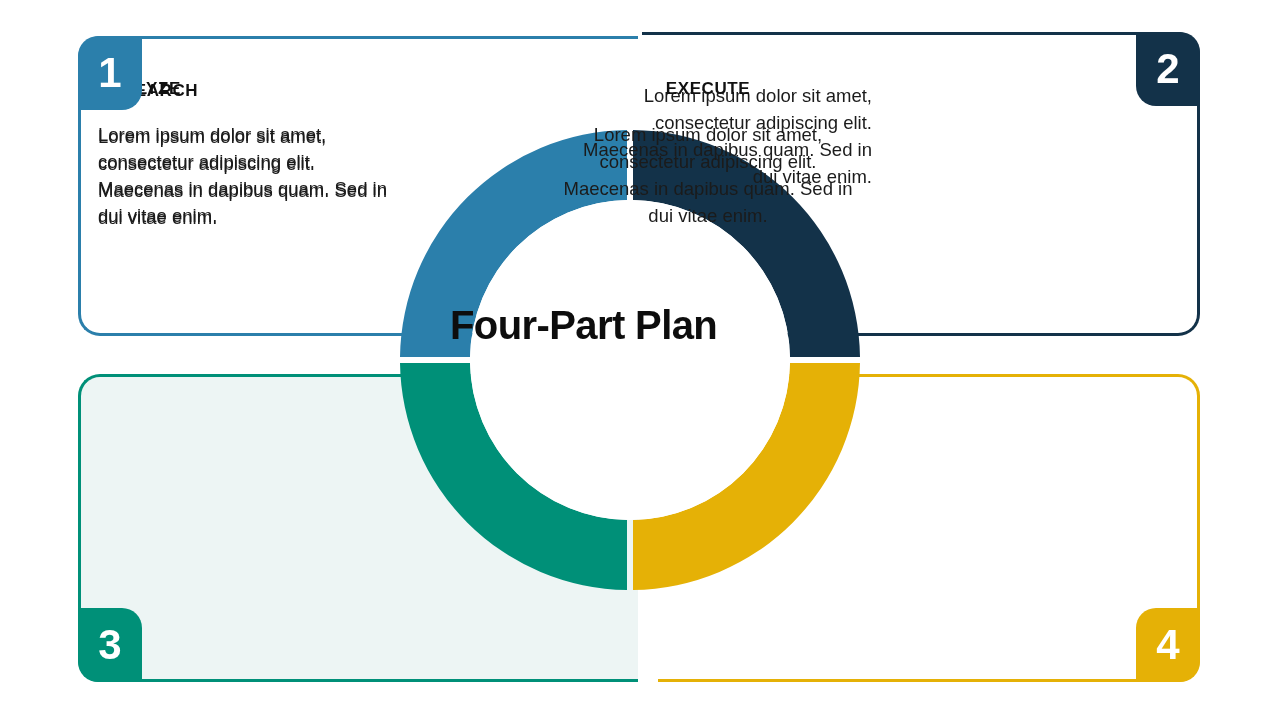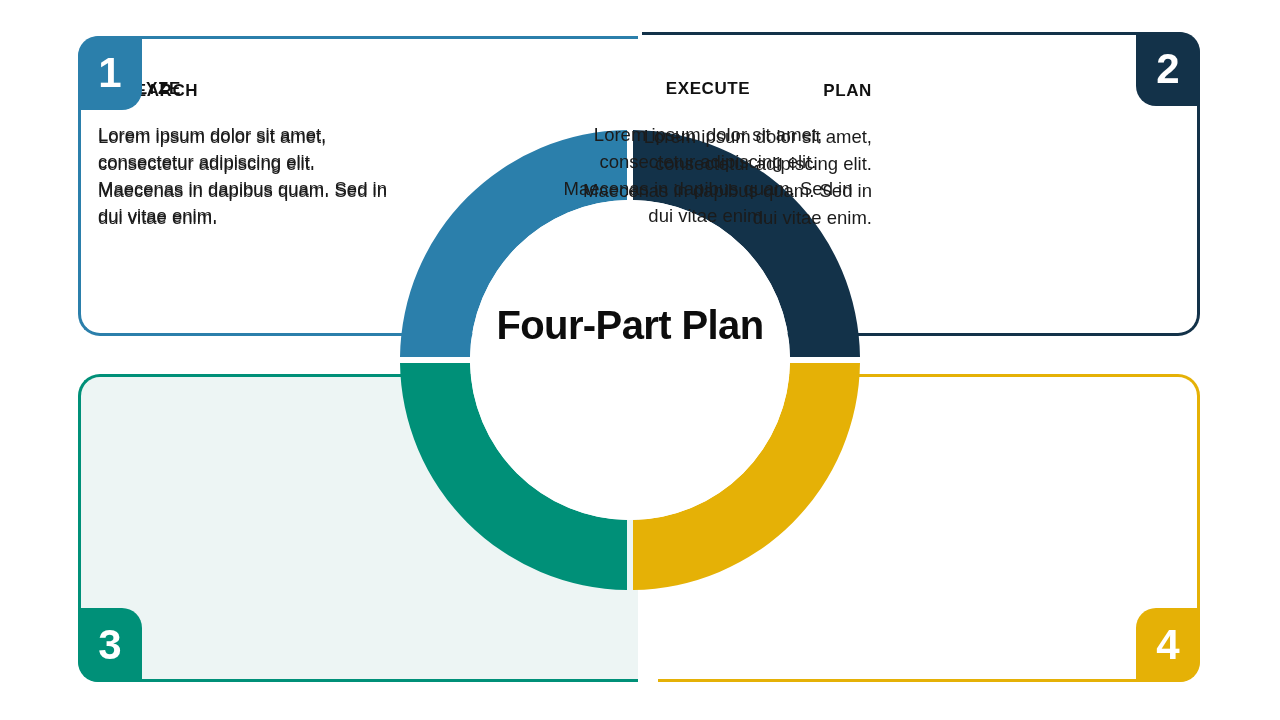--- a/index.html
+++ b/index.html
@@ -160,21 +160,21 @@
     background: #ffffff;
     border-radius: 50%;
   }
 
   
   #center-title {
     position: absolute;
     left: 450px;
     top: 300px;
     width: 360px;
-    text-align: center;
+    text-align: left;
     font-size: 40px;
     font-weight: bold;
     line-height: 50px;
     letter-spacing: -0.6px;
     color: #0d0d0d;
   }
 </style>
 </head>
 <body>
 
@@ -200,21 +200,20 @@
   <div id="center-title">
     <div>Four-Part Plan</div>
   </div>
 
   <div class="card-body body-1">
     <p class="card-title">RESEARCH</p>
     <p class="card-text">Lorem ipsum dolor sit amet, consectetur adipiscing elit. Maecenas in dapibus quam. Sed in dui vitae enim.</p>
   </div>
 
   <div class="card-body body-2">
-    <p class="card-title">PLAN</p>
     <p class="card-text">Lorem ipsum dolor sit amet, consectetur adipiscing elit. Maecenas in dapibus quam. Sed in dui vitae enim.</p>
   </div>
 
   <div class="card-body body-3">
     <p class="card-title">ANALYZE</p>
     <p class="card-text">Lorem ipsum dolor sit amet, consectetur adipiscing elit. Maecenas in dapibus quam. Sed in dui vitae enim.</p>
   </div>
 
   <div class="card-body body-4">
     <p class="card-title">EXECUTE</p>

